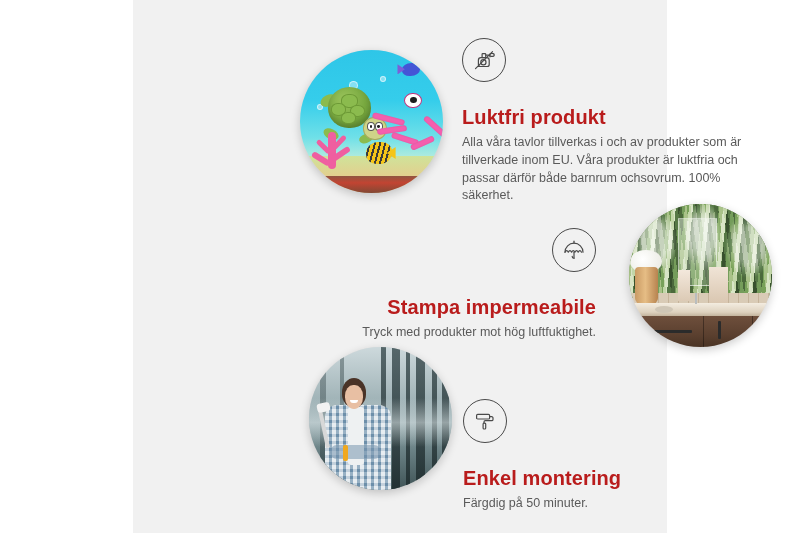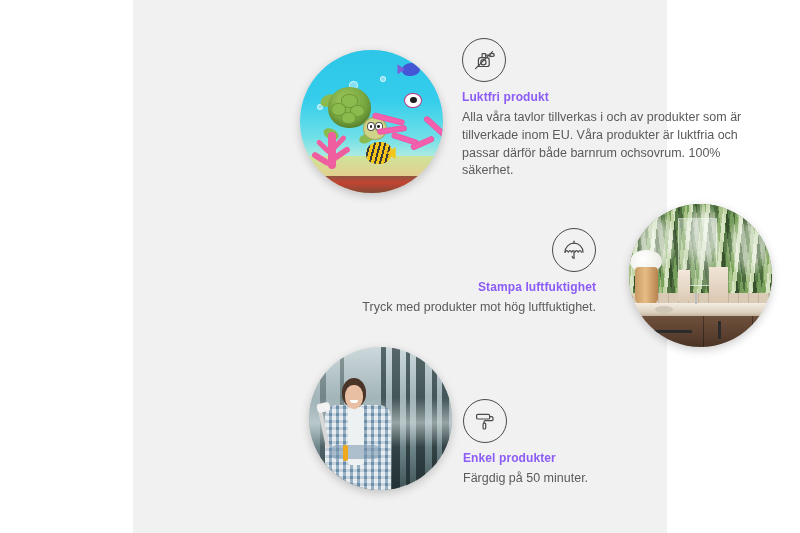--- a/index.html
+++ b/index.html
@@ -138,22 +138,22 @@
 
   
   .feature{position:absolute;}
   .icon-circle{
     width:42px;height:42px;border-radius:50%;
     border:1.4px solid #4a4a4a;
     display:flex;align-items:center;justify-content:center;
     background:transparent;
   }
   .f-title{
-    font-size:12px;font-weight:bold;color:#8b5cf6;
-    margin:8px 0 5px 0;letter-spacing:.1px;
+    font-size:20px;font-weight:bold;color:#b91c1c;
+    margin:24px 0 5px 0;letter-spacing:.1px;
   }
   .f-desc{font-size:12.5px;line-height:1.42;color:#5a5a5a;}
 
   #feat-odor{left:329px;top:38px;width:300px;}
   #feat-odor .f-desc{width:290px;}
 
   #feat-water{left:228px;top:228px;width:235px;text-align:right;}
   #feat-water .icon-circle{margin-left:auto;}
 
   #feat-mount{left:330px;top:399px;width:260px;}
@@ -289,30 +289,30 @@
     <div class="feature" id="feat-water">
       <div class="icon-circle">
         <svg width="26" height="26" viewBox="0 0 26 26" fill="none" stroke="#4a4a4a" stroke-width="1.2" stroke-linecap="round" stroke-linejoin="round">
           <path d="M4 15.2a9 9 0 0 1 18 0"></path>
           <path d="M4 15.2c1.1-2.2 2.2-2.2 3.3 0 1.1-2.2 2.2-2.2 3.3 0 1.1-2.2 2.2-2.2 3.3 0 1.1-2.2 2.2-2.2 3.3 0 1.1-2.2 2.2-2.2 3.3 0"></path>
           <line x1="13" y1="15.2" x2="13" y2="21.2"></line>
           <path d="M13 21.2a1.8 1.8 0 0 1-1.8-1.8"></path>
           <line x1="13" y1="6.2" x2="13" y2="4.2"></line>
         </svg>
       </div>
-      <div class="f-title">Stampa luftfuktighet</div>
+      <div class="f-title">Stampa impermeabile</div>
       <div class="f-desc">Tryck med produkter mot hög luftfuktighet.</div>
     </div>
 
     <div class="feature" id="feat-mount">
       <div class="icon-circle">
         <svg width="26" height="26" viewBox="0 0 26 26" fill="none" stroke="#4a4a4a" stroke-width="1.2" stroke-linecap="round" stroke-linejoin="round">
           <rect x="4.6" y="6.4" width="13" height="4.6" rx="1.1"></rect>
           <path d="M17.6 8.7h2.1a1.3 1.3 0 0 1 1.3 1.3v1.4a1.3 1.3 0 0 1-1.3 1.3h-6.4a1.3 1.3 0 0 0-1.3 1.3v1.1"></path>
           <rect x="11.1" y="15.1" width="2.6" height="5.9" rx="0.9"></rect>
         </svg>
       </div>
-      <div class="f-title">Enkel produkter</div>
+      <div class="f-title">Enkel montering</div>
       <div class="f-desc">Färgdig på 50 minuter.</div>
     </div>
 
   </div>
 </div>
 
 </body></html>

